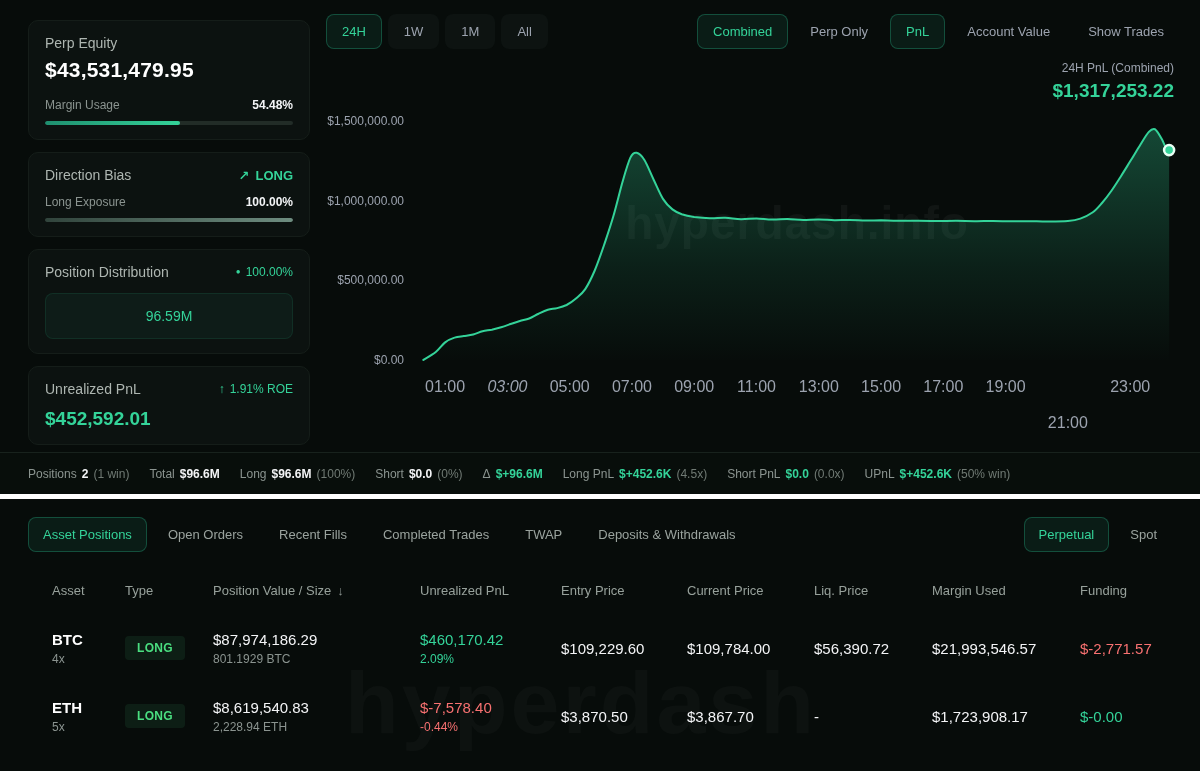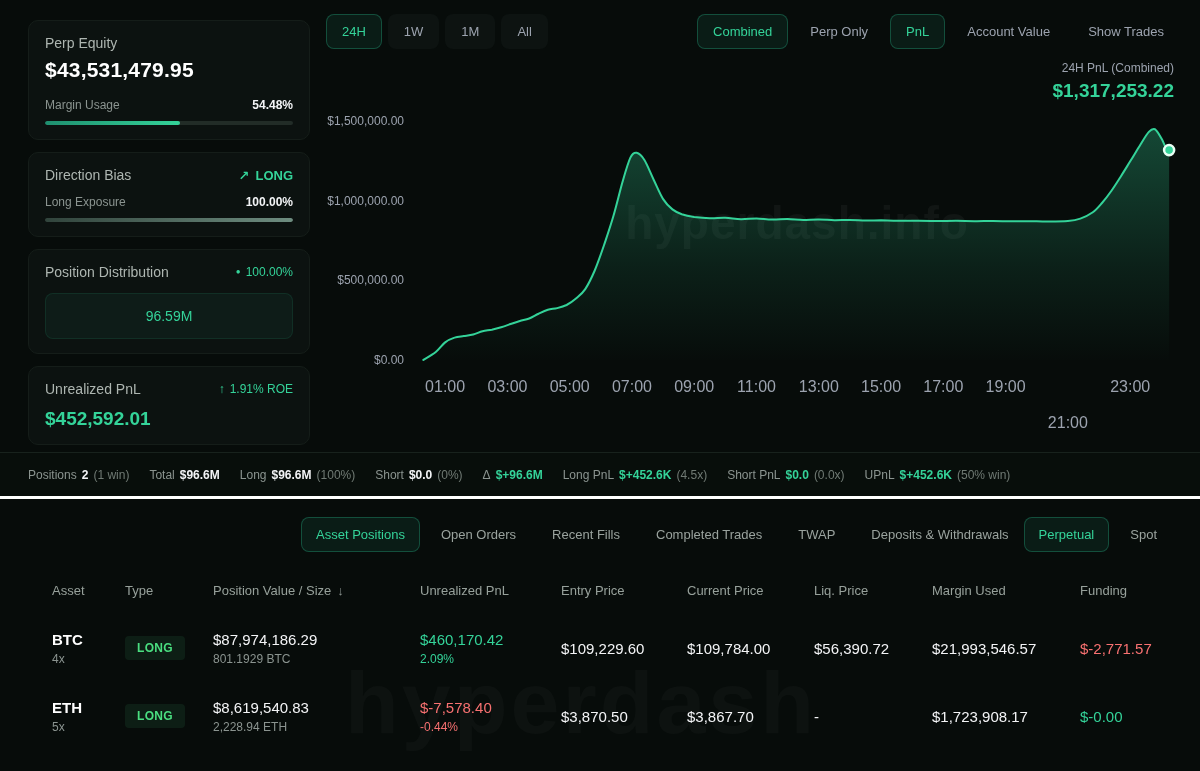--- a/index.html
+++ b/index.html
@@ -35,27 +35,27 @@
 .readout-label{font-size:12px;color:#9ca3af}
 .readout-value{font-size:19px;font-weight:700;color:#34d399;margin-top:5px}
 .chart-area{display:flex;height:262px;margin-top:4px}
 .y-axis{width:88px;position:relative;flex-shrink:0}
 .ytick{position:absolute;right:10px;transform:translateY(-50%);font-size:12px;color:#9ca3af;white-space:nowrap}
 .plot{flex:1;position:relative}
 .plot svg{position:absolute;inset:0;width:100%;height:100%}
 .watermark{position:absolute;top:44%;left:50%;transform:translate(-50%,-50%);font-size:46px;font-weight:600;color:rgba(255,255,255,.045);letter-spacing:1px;white-space:nowrap;pointer-events:none}
 .x-axis{margin-left:88px;position:relative;height:22px;margin-top:6px}
 .xtick{position:absolute;transform:translateX(-50%);font-size:16px;color:#9ca3af;top:2px}
-.stats-strip{height:47px;border-top:1px solid #18221d;border-bottom:3px solid #ffffff;background:#080e0b;display:flex;align-items:center;padding:16px 28px;gap:20px;flex-shrink:0}
+.stats-strip{height:47px;border-top:1px solid #18221d;border-bottom:5px solid #ffffff;background:#080e0b;display:flex;align-items:center;padding:16px 28px;gap:20px;flex-shrink:0}
 .stat-item{display:flex;align-items:center;gap:5px;font-size:12px;white-space:nowrap}
 .sl{color:#8b9490}
 .sv{font-weight:700}
 .sx{color:#707a74}
 .table-section{flex:1;display:flex;flex-direction:column;min-height:0}
-.table-tabs{display:flex;justify-content:flex-end;align-items:center;padding:18px 28px 8px}
+.table-tabs{display:flex;justify-content:space-between;align-items:center;padding:18px 28px 8px}
 .ttab{font-size:13px;color:#9aa39e;padding:9px 14px;border-radius:8px;border:1px solid transparent;white-space:nowrap}
 .ttab.active{background:rgba(45,212,160,.08);border-color:rgba(45,212,160,.28);color:#34d399}
 .grid-table{margin:6px 28px 0 52px;position:relative;z-index:1}
 .trow{display:grid;grid-template-columns:73px 88px 207px 141px 126px 127px 118px 148px 1fr;align-items:center}
 .thead{height:48px;font-size:13px;color:#97a19b}
 .hc{display:flex;align-items:center;gap:6px}
 .tdata{height:68px}
 .cmain{font-size:15px;color:#f3f4f6}
 .csub{font-size:12px;color:#8b9490;margin-top:4px}
 .asset-name{font-size:15px;font-weight:700;color:#fff}
@@ -168,21 +168,21 @@
               </linearGradient>
             </defs>
             <path id="area-path" fill="url(#areaGrad)" d="M9.3 250.0C11.3 248.7,18.0 245.0,21.6 242.1C25.2 239.2,27.8 235.0,30.9 232.6C34.0 230.2,37.1 228.9,40.2 227.9C43.3 226.8,46.3 226.8,49.4 226.3C52.5 225.8,55.6 225.5,58.7 224.7C61.8 223.9,64.9 222.3,68.0 221.5C71.1 220.8,74.1 220.6,77.2 220.0C80.3 219.3,83.4 218.5,86.5 217.6C89.6 216.7,92.7 215.5,95.8 214.4C98.9 213.4,102.0 212.2,105.0 211.3C108.1 210.4,111.2 210.1,114.3 208.9C117.4 207.7,120.5 205.6,123.6 204.2C126.7 202.7,129.8 201.1,132.8 200.2C135.9 199.3,139.0 199.4,142.1 198.6C145.2 197.8,148.3 197.0,151.4 195.5C154.5 193.9,157.6 191.8,160.7 189.1C163.7 186.5,166.8 184.3,169.9 179.7C173.0 175.1,176.1 168.7,179.2 161.5C182.3 154.2,185.4 145.2,188.5 136.2C191.5 127.2,194.6 118.3,197.7 107.7C200.8 97.2,204.2 82.7,207.0 73.0C209.8 63.2,212.4 54.0,214.7 49.3C217.0 44.5,218.6 44.1,220.9 44.5C223.2 44.9,225.8 47.2,228.6 51.6C231.4 56.1,234.8 64.9,237.9 71.4C241.0 77.8,244.1 85.5,247.2 90.4C250.2 95.2,253.3 98.1,256.4 100.6C259.5 103.1,262.1 104.1,265.7 105.4C269.3 106.6,273.4 107.4,278.0 108.1C282.7 108.7,288.3 109.2,293.5 109.3C298.6 109.5,303.8 108.8,308.9 109.0C314.1 109.2,319.2 110.2,324.4 110.3C329.5 110.4,334.7 109.6,339.8 109.6C345.0 109.7,350.1 110.7,355.3 110.7C360.4 110.8,365.6 110.1,370.7 110.1C375.9 110.2,381.0 111.0,386.2 111.1C391.3 111.1,396.5 110.5,401.6 110.6C406.8 110.6,411.9 111.3,417.1 111.4C422.2 111.5,427.4 111.0,432.5 111.1C437.7 111.1,442.8 111.6,448.0 111.7C453.1 111.8,457.8 111.5,463.4 111.5C469.1 111.6,475.8 111.8,482.0 111.9C488.1 111.9,494.3 111.8,500.5 111.9C506.7 111.9,512.8 112.1,519.0 112.2C525.2 112.2,531.4 112.0,537.6 112.0C543.7 112.0,549.9 112.3,556.1 112.3C562.3 112.4,568.5 112.1,574.6 112.2C580.8 112.2,587.0 112.5,593.2 112.5C599.3 112.5,605.5 112.3,611.7 112.3C617.9 112.4,624.1 112.7,630.2 112.6C636.4 112.6,643.6 112.6,648.8 112.2C653.9 111.7,657.0 111.2,661.1 109.8C665.3 108.3,669.9 106.1,673.5 103.5C677.1 100.8,679.7 97.5,682.8 94.0C685.9 90.4,688.9 86.5,692.0 82.1C695.1 77.8,698.2 72.8,701.3 67.9C704.4 63.0,707.5 57.9,710.6 52.9C713.7 47.9,716.7 42.8,719.8 37.9C722.9 33.0,726.5 26.4,729.1 23.7C731.7 20.9,733.2 20.1,735.3 21.1C737.3 22.2,739.7 26.9,741.5 30.0C743.3 33.0,744.8 37.5,746.1 39.5C747.4 41.4,748.7 41.4,749.2 41.8L749.2 252L9.3 252Z"></path>
             <path id="line-path" fill="none" stroke="#34d399" stroke-width="2" stroke-linejoin="round" stroke-linecap="round" d="M9.3 250.0C11.3 248.7,18.0 245.0,21.6 242.1C25.2 239.2,27.8 235.0,30.9 232.6C34.0 230.2,37.1 228.9,40.2 227.9C43.3 226.8,46.3 226.8,49.4 226.3C52.5 225.8,55.6 225.5,58.7 224.7C61.8 223.9,64.9 222.3,68.0 221.5C71.1 220.8,74.1 220.6,77.2 220.0C80.3 219.3,83.4 218.5,86.5 217.6C89.6 216.7,92.7 215.5,95.8 214.4C98.9 213.4,102.0 212.2,105.0 211.3C108.1 210.4,111.2 210.1,114.3 208.9C117.4 207.7,120.5 205.6,123.6 204.2C126.7 202.7,129.8 201.1,132.8 200.2C135.9 199.3,139.0 199.4,142.1 198.6C145.2 197.8,148.3 197.0,151.4 195.5C154.5 193.9,157.6 191.8,160.7 189.1C163.7 186.5,166.8 184.3,169.9 179.7C173.0 175.1,176.1 168.7,179.2 161.5C182.3 154.2,185.4 145.2,188.5 136.2C191.5 127.2,194.6 118.3,197.7 107.7C200.8 97.2,204.2 82.7,207.0 73.0C209.8 63.2,212.4 54.0,214.7 49.3C217.0 44.5,218.6 44.1,220.9 44.5C223.2 44.9,225.8 47.2,228.6 51.6C231.4 56.1,234.8 64.9,237.9 71.4C241.0 77.8,244.1 85.5,247.2 90.4C250.2 95.2,253.3 98.1,256.4 100.6C259.5 103.1,262.1 104.1,265.7 105.4C269.3 106.6,273.4 107.4,278.0 108.1C282.7 108.7,288.3 109.2,293.5 109.3C298.6 109.5,303.8 108.8,308.9 109.0C314.1 109.2,319.2 110.2,324.4 110.3C329.5 110.4,334.7 109.6,339.8 109.6C345.0 109.7,350.1 110.7,355.3 110.7C360.4 110.8,365.6 110.1,370.7 110.1C375.9 110.2,381.0 111.0,386.2 111.1C391.3 111.1,396.5 110.5,401.6 110.6C406.8 110.6,411.9 111.3,417.1 111.4C422.2 111.5,427.4 111.0,432.5 111.1C437.7 111.1,442.8 111.6,448.0 111.7C453.1 111.8,457.8 111.5,463.4 111.5C469.1 111.6,475.8 111.8,482.0 111.9C488.1 111.9,494.3 111.8,500.5 111.9C506.7 111.9,512.8 112.1,519.0 112.2C525.2 112.2,531.4 112.0,537.6 112.0C543.7 112.0,549.9 112.3,556.1 112.3C562.3 112.4,568.5 112.1,574.6 112.2C580.8 112.2,587.0 112.5,593.2 112.5C599.3 112.5,605.5 112.3,611.7 112.3C617.9 112.4,624.1 112.7,630.2 112.6C636.4 112.6,643.6 112.6,648.8 112.2C653.9 111.7,657.0 111.2,661.1 109.8C665.3 108.3,669.9 106.1,673.5 103.5C677.1 100.8,679.7 97.5,682.8 94.0C685.9 90.4,688.9 86.5,692.0 82.1C695.1 77.8,698.2 72.8,701.3 67.9C704.4 63.0,707.5 57.9,710.6 52.9C713.7 47.9,716.7 42.8,719.8 37.9C722.9 33.0,726.5 26.4,729.1 23.7C731.7 20.9,733.2 20.1,735.3 21.1C737.3 22.2,739.7 26.9,741.5 30.0C743.3 33.0,744.8 37.5,746.1 39.5C747.4 41.4,748.7 41.4,749.2 41.8"></path>
             <circle id="end-dot" r="5" fill="#34d399" stroke="#eafff5" stroke-width="2.5" cx="749.2" cy="41.8"></circle>
           </svg>
         </div>
       </div>
       <div class="x-axis">
           <div class="xtick" style="left: 4.06504%;">01:00</div>
-          <div class="xtick" style="left: 12.1951%;">03:00</div>
+          <div class="xtick" style="left: 12.1951%; font-style: italic;">03:00</div>
           <div class="xtick" style="left: 20.3252%;">05:00</div>
           <div class="xtick" style="left: 28.4553%;">07:00</div>
           <div class="xtick" style="left: 36.5854%; text-align: right;">09:00</div>
           <div class="xtick" style="left: 44.7154%;">11:00</div>
           <div class="xtick" style="left: 52.8455%;">13:00</div>
           <div class="xtick" style="left: 60.9756%;">15:00</div>
           <div class="xtick" style="left: 69.1057%;">17:00</div>
           <div class="xtick" style="left: 77.2358%;">19:00</div>
           <div class="xtick" style="left: 85.3659%; margin-top: 36px;">21:00</div>
           <div class="xtick" style="left: 93.4959%;">23:00</div>

